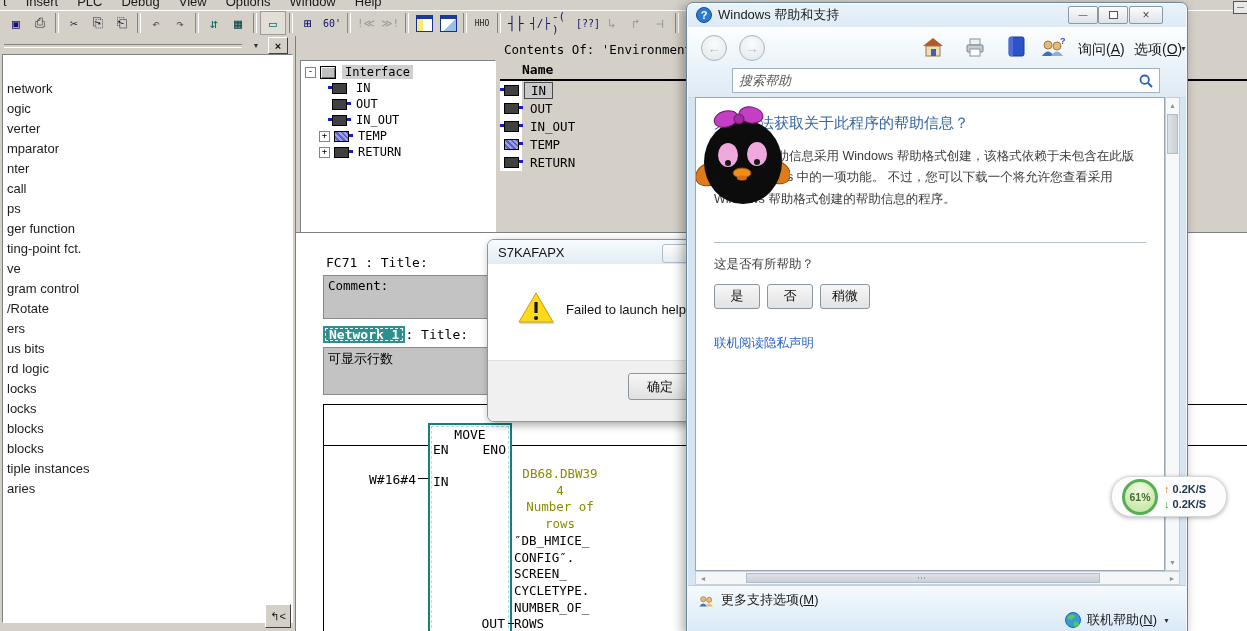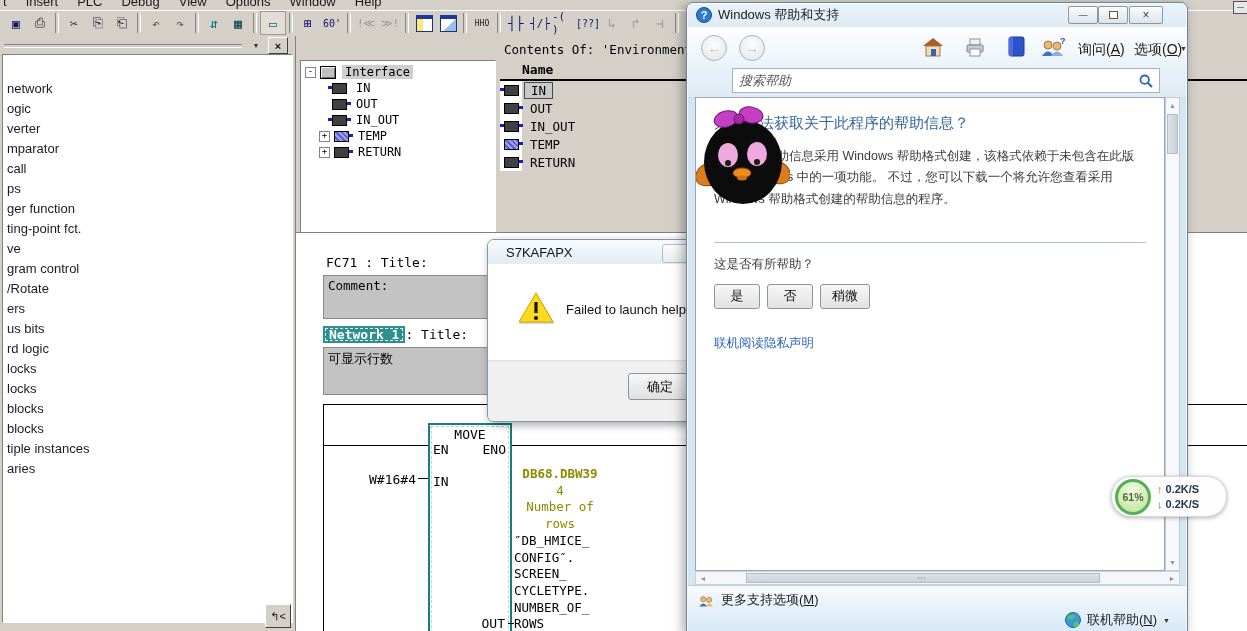--- a/index.html
+++ b/index.html
@@ -51,25 +51,25 @@
 .cname.csel{border:1px solid #4a4a4a;background:#c9c9c9}
 
 .codearea{position:absolute;left:296px;top:232px;right:0;bottom:0;background:#fff;border-top:1px solid #808080;box-shadow:inset 0 1px 0 #fff}
 .codearea .mono{font-size:13px;color:#000}
 .graybox{position:absolute;background:#c3c3c3;border:1px solid #8a8a8a;font-size:12.5px;padding:2px 4px;font-family:"DejaVu Sans Mono","Liberation Mono",monospace}
 .netchip{display:inline-block;background:#2e8f8f;color:#fff;font-weight:bold;padding:1px 6px;outline:1px dashed #eafafa;outline-offset:-3px}
 .wire{position:absolute;background:#000}
 .movebox{position:absolute;left:132px;top:190px;width:80px;height:209px;background:#fff;border:2px solid #177d7d;outline:1px dashed #aadddd;outline-offset:-4px}
 .operands{position:absolute;left:216px;top:233px;width:96px;font-family:"DejaVu Sans Mono","Liberation Mono",monospace;font-size:12.5px;line-height:16.7px}
 .op-olive{color:#8c8c00;text-align:center}
-.op-olive div:first-child{font-weight:bold}
+.op-olive div:first-child{font-weight:normal}
 .op-black{color:#000;text-align:left;padding-left:2px}
 
 .dlg{position:absolute;left:487px;top:239px;width:210px;height:181px;border:1px solid #7f98ab;border-radius:7px;overflow:hidden;background:#fff;box-shadow:2px 3px 8px rgba(0,0,0,.35)}
-.dlg-title{height:24px;background:linear-gradient(#f7fbfe,#e2ecf5);display:flex;align-items:center;padding-left:18px;font-size:13px;color:#111}
+.dlg-title{height:24px;background:linear-gradient(#f7fbfe,#e2ecf5);display:flex;align-items:center;padding-left:10px;font-size:13px;color:#111}
 .dlg-close{position:absolute;right:4px;top:4px;width:30px;height:17px;border:1px solid #b0bcc8;border-radius:3px;background:linear-gradient(#fdfdfd,#e8ecf0)}
 .dlg-body{height:96px;position:relative;background:#fff}
 .dlg-msg{position:absolute;left:78px;top:38px;font-size:13px;color:#111;white-space:nowrap}
 .dlg-foot{height:61px;background:#f0f0f0;border-top:1px solid #dfdfdf;position:relative}
 .btn7{display:flex;align-items:center;justify-content:center;border:1px solid #8a959e;border-radius:3px;background:linear-gradient(#f7f7f7,#e0e0e0);font-size:13px;color:#111}
 .dlg-ok{position:absolute;left:140px;top:12px;width:64px;height:27px}
 
 .helpwin{position:absolute;left:686px;top:2px;width:500px;height:629px;background:linear-gradient(#e9f3fa,#d5e5f2 40px,#d5e5f2);border:1px solid #6e8898;border-radius:7px 7px 0 0;box-shadow:inset 0 0 0 1px rgba(255,255,255,.65), -3px 3px 12px rgba(0,0,0,.35)}
 .hw-title{position:absolute;left:0;top:0;right:0;height:24px;display:flex;align-items:center;padding-left:9px;font-size:13px;color:#1b1b1b}
 .capbtn{position:absolute;top:3px;height:16px;border:1px solid #8c98a2;border-radius:2px;background:linear-gradient(#fafbfc,#dee4e9);display:flex;align-items:center;justify-content:center;font-size:9px;color:#444}
@@ -95,21 +95,21 @@
 .vthumb{position:absolute;left:1px;right:1px;top:16px;height:38px;background:linear-gradient(90deg,#dde2e7,#c9d0d7);border:1px solid #b2bcc6}
 .hsb{position:absolute;left:8px;top:568px;width:485px;height:14px;background:#f4f6f8;border:1px solid #c8d2da;box-sizing:border-box}
 .hsb .arr{position:absolute;top:0;bottom:0;width:14px;display:flex;align-items:center;justify-content:center;font-size:7px;color:#8a949e}
 .hthumb{position:absolute;left:50px;width:352px;top:1px;bottom:1px;background:linear-gradient(#dde2e7,#c9d0d7);border:1px solid #b2bcc6}
 .hthumb::after{content:"";position:absolute;left:50%;top:3px;bottom:3px;width:9px;margin-left:-5px;background:repeating-linear-gradient(90deg,#9aa4ae 0 1px,transparent 1px 3px)}
 .hw-status{position:absolute;left:1px;right:1px;top:582px;height:46px;background:linear-gradient(#f6fafd,#d9e9f6);border-top:1px solid #bed0de}
 .hw-status .row1{position:absolute;left:10px;top:5px;display:flex;align-items:center;gap:6px;font-size:13px;color:#1a1a1a}
 .hw-status .row2{position:absolute;right:16px;top:25px;display:flex;align-items:center;gap:6px;font-size:13px;color:#1a1a1a}
 
 .speed{position:absolute;left:1111px;top:476px;width:114px;height:39px;background:#fdfdfd;border:1px solid #d4d8dc;border-radius:20px;box-shadow:0 1px 4px rgba(0,0,0,.3);display:flex;align-items:center}
-.speedcirc{width:30px;height:30px;margin-left:3px;border-radius:50%;border:3px solid #55b055;background:radial-gradient(circle at 50% 30%,#f2fbe4,#cdeab0 65%,#bce49c);display:flex;align-items:center;justify-content:center;font-size:10.5px;font-weight:bold;color:#4a6a32;flex:none}
+.speedcirc{width:30px;height:30px;margin-left:10px;border-radius:50%;border:3px solid #55b055;background:radial-gradient(circle at 50% 30%,#f2fbe4,#cdeab0 65%,#bce49c);display:flex;align-items:center;justify-content:center;font-size:10.5px;font-weight:bold;color:#4a6a32;flex:none}
 .speedrows{margin-left:6px;font-size:11px;font-weight:bold;color:#20384e;line-height:15px;white-space:nowrap}
 .uparr{color:#e2761a}.dnarr{color:#2f9e2f}
 u{text-decoration:underline}
 </style>
 </head>
 <body>
 
 <div id="screen">
 
   <div class="menubar">
@@ -169,20 +169,21 @@
 
   <div class="catalog">
     <div class="cat-hline"></div>
     <div class="cat-drop">▼</div>
     <div class="cat-x">×</div>
     <div class="cat-tree">
         <div class="citem">network</div>
         <div class="citem">ogic</div>
         <div class="citem">verter</div>
         <div class="citem">mparator</div>
+        <div class="citem">nter</div>
         <div class="citem">call</div>
         <div class="citem">ps</div>
         <div class="citem">ger function</div>
         <div class="citem">ting-point fct.</div>
         <div class="citem">ve</div>
         <div class="citem">gram control</div>
         <div class="citem">/Rotate</div>
         <div class="citem">ers</div>
         <div class="citem">us bits</div>
         <div class="citem">rd logic</div>

